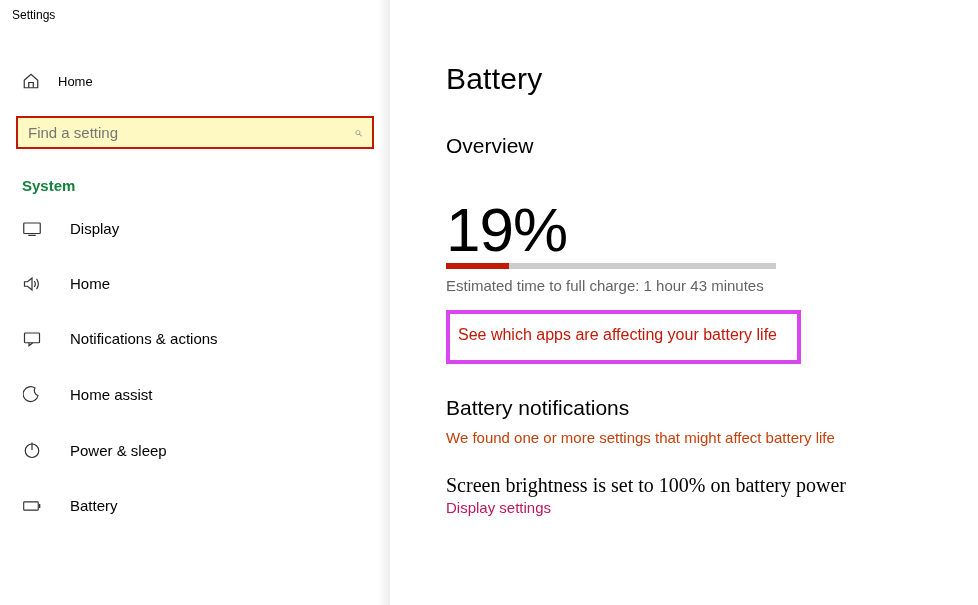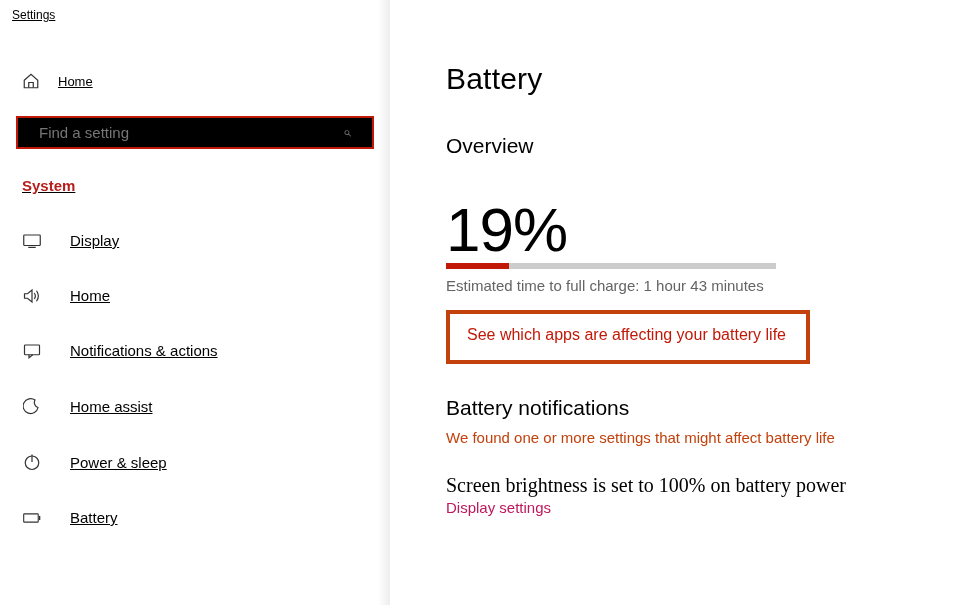--- a/index.html
+++ b/index.html
@@ -15,21 +15,20 @@
       display: flex;
       overflow: hidden;
       position: relative;
     }
     .sidebar {
       width: 390px;
       height: 100%;
       background: #ffffff;
       padding: 0;
       position: relative;
-      text-decoration: underline;
     }
     .app-title {
       font-size: 12px;
       color: #000;
       padding: 8px 12px 4px 12px;
       font-weight: 400;
     }
     .sidebar-inner {
       padding: 0 16px;
     }
@@ -49,45 +48,45 @@
     .home-row .label {
       margin-left: 16px;
       font-size: 13px;
       color: #000;
     }
     .search-box {
       margin-top: 12px;
       border: 2px solid #c21807;
       display: flex;
       align-items: center;
-      padding: 6px 21px;
-      background: #000000;
+      padding: 6px 10px;
+      background: #fef9c3;
     }
     .search-box input {
       flex: 1;
       border: none;
       outline: none;
       font-size: 15px;
       color: #666;
       background: transparent;
     }
     .search-box input::placeholder {
       color: #767676;
     }
     .search-icon {
       font-size: 14px;
       color: #888;
       transform: rotate(-90deg);
     }
     .section-heading {
       font-size: 15px;
       font-weight: 600;
-      color: #b91c1c;
+      color: #15803d;
       margin-top: 28px;
-      margin-bottom: 24px;
+      margin-bottom: 12px;
       padding-left: 6px;
     }
     .nav-item {
       display: flex;
       align-items: center;
       padding: 14px 6px;
       margin-top: 10px;
       cursor: pointer;
     }
     .nav-item.active {
@@ -152,23 +151,23 @@
       top: 0;
       height: 100%;
       background: #c21807;
     }
     .estimate {
       font-size: 15px;
       color: #646464;
       margin-top: 8px;
     }
     .apps-link-wrap {
-      border: 4px solid #c2410c;
+      border: 4px solid #d946ef;
       display: inline-block;
-      padding: 12px 20px 16px 17px;
+      padding: 12px 20px 16px 8px;
       margin-top: 16px;
     }
     .apps-link {
       font-size: 16px;
       color: #c21807;
       cursor: pointer;
     }
     .notif-heading {
       font-size: 21px;
       font-weight: 400;

